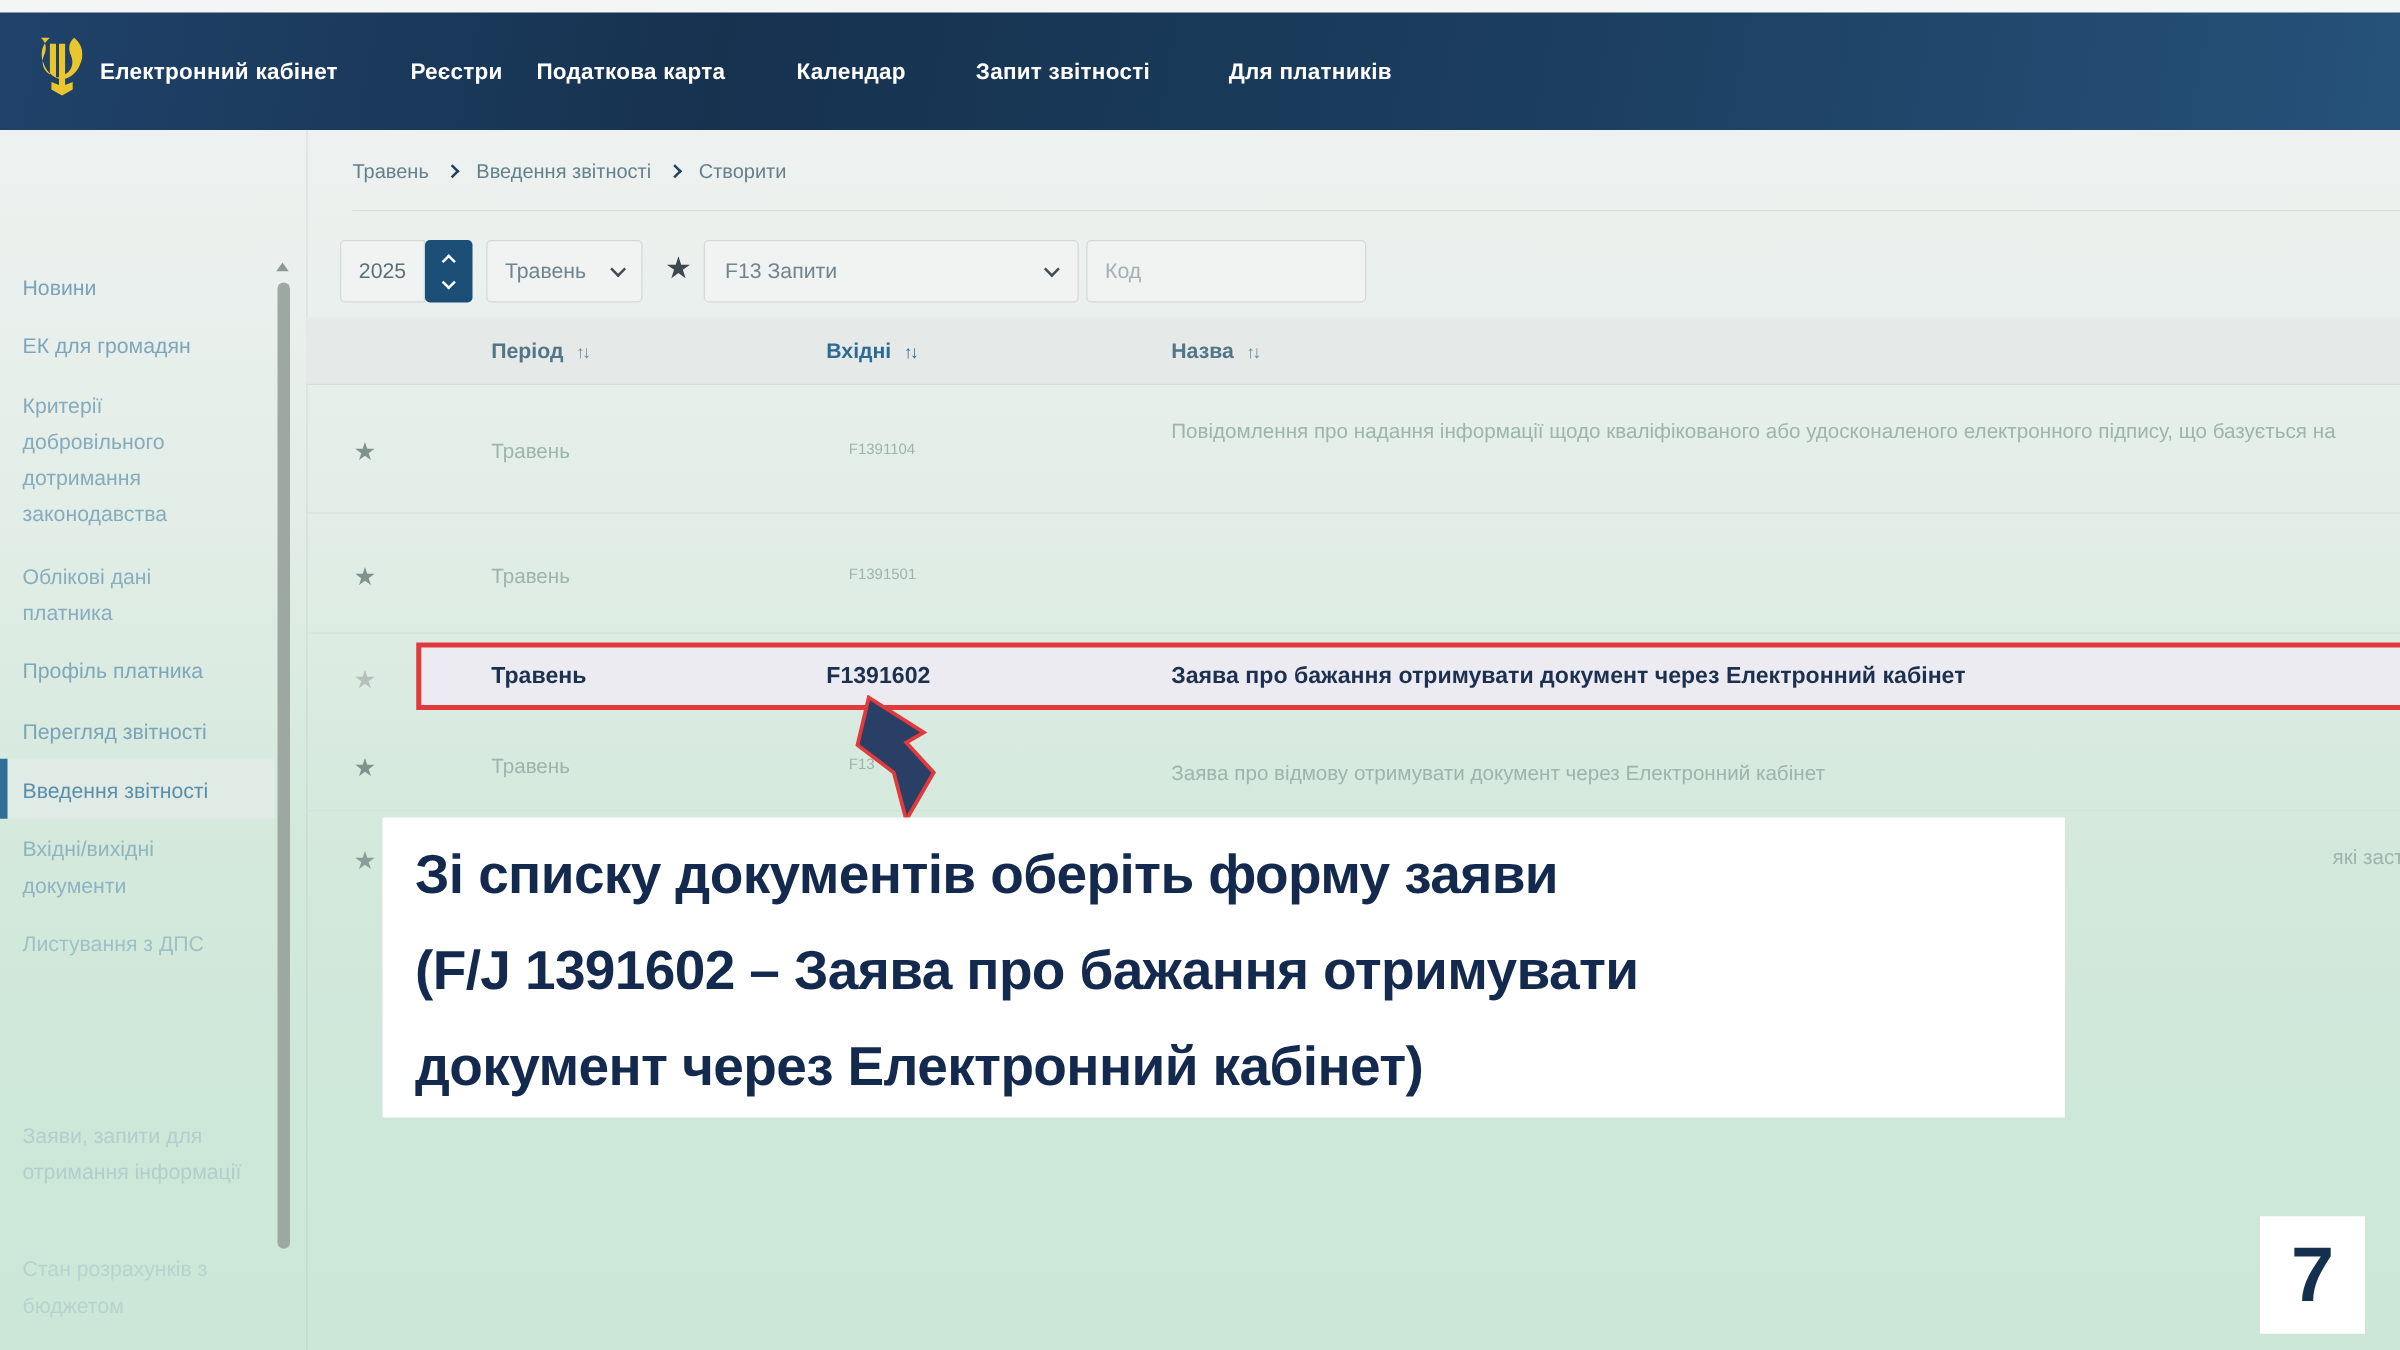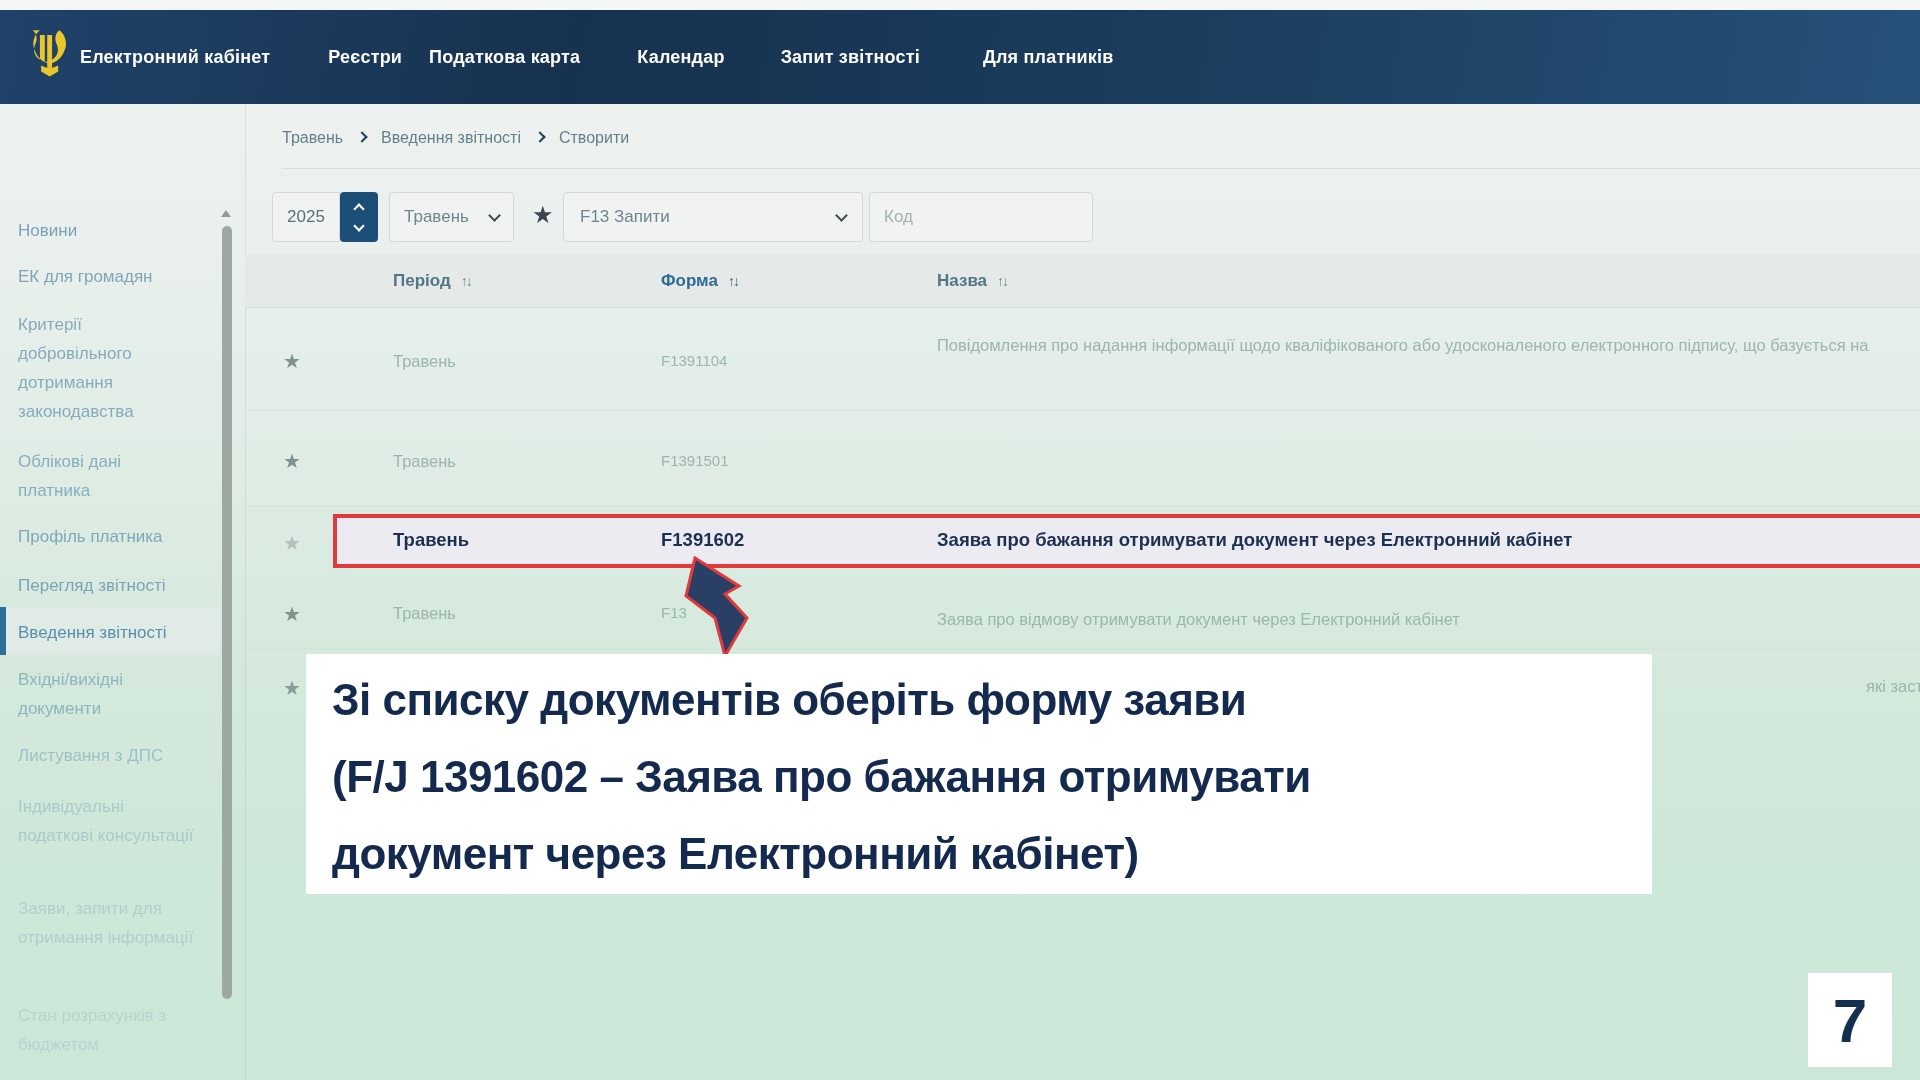--- a/index.html
+++ b/index.html
@@ -75,21 +75,21 @@
   .th { position:absolute; top:0; height:54px; display:flex; align-items:center; gap:10px;
     font-size:17px; font-weight:700; color:#527687; cursor:pointer; }
   .th-period { left:148px; } .th-form { left:416px; color:#2e6b94; } .th-name { left:692px; }
   .sort { font-size:14px; letter-spacing:-2px; color:#6d8b96; font-weight:400; }
   .th-form .sort { color:#2e6b94; }
 
   .row { position:absolute; left:245px; width:1675px; }
   .row-line { position:absolute; left:245px; width:1675px; height:1px; background:#d7e0da; }
   .cell-star { position:absolute; left:38px; font-size:20px; color:#7f928d; cursor:pointer; }
   .cell-period { position:absolute; left:148px; font-size:16.5px; color:#9cb5ad; }
-  .cell-form { position:absolute; left:416px; font-size:15px; color:#9cb5ad; }
+  .cell-form { position:absolute; left:434px; font-size:12px; color:#9cb5ad; }
   .cell-name { position:absolute; left:692px; right:0; overflow:hidden; font-size:16.5px;
     color:#9cb5ad; line-height:31px; }
   .cell-name div { white-space:nowrap; }
   .vcenter { display:flex; align-items:center; }
 
   .hl-box { position:absolute; left:333px; top:514px; width:1593px; height:54px;
     background:#edebf2; border:4px solid #e03a3c; cursor:pointer; }
   .hl-star { position:absolute; left:283px; top:531px; font-size:20px; color:#b5bfbb; cursor:pointer; }
   .hl-period { position:absolute; left:393px; top:529px; font-size:18.5px; font-weight:700; color:#1c3050; }
   .hl-form { position:absolute; left:661px; top:529px; font-size:18.5px; font-weight:700; color:#1c3050; }
@@ -139,21 +139,20 @@
     <div class="side-active-bar"></div>
     <div class="side-item f0" style="top:112px">Новини</div>
     <div class="side-item f1" style="top:158px">ЕК для громадян</div>
     <div class="side-item f3" style="top:343px">Облікові дані платника</div>
     <div class="side-item f2" style="top:206px">Критерії добровільного дотримання законодавства</div>
     <div class="side-item f4" style="top:418px">Профіль платника</div>
     <div class="side-item f5" style="top:467px">Перегляд звітності</div>
     <div class="side-item active" style="top:514px">Введення звітності</div>
     <div class="side-item f7" style="top:561px">Вхідні/вихідні документи</div>
     <div class="side-item f8" style="top:637px">Листування з ДПС</div>
-    <div class="side-item f9" style="top:688px">Індивідуальні податкові консультації</div>
     <div class="side-item f10" style="top:790px">Заяви, запити для отримання інформації</div>
     <div class="side-item f11" style="top:897px">Стан розрахунків з бюджетом</div>
     <div class="side-item f12" style="top:974px">Єдиний рахунок</div>
 
     <div class="scroll-up"></div>
     <div class="scrollbar-thumb"></div>
   </div>
   <div class="sidebar-divider"></div>
 
   <div class="breadcrumb">
@@ -180,21 +179,21 @@
     <span class="sel-chev"></span>
   </div>
   <input class="code-input" placeholder="Код" style="">
 
   <div class="thead">
     <div class="th th-period">
       <span>Період</span>
       <span class="sort">↑↓</span>
     </div>
     <div class="th th-form">
-      <span>Форма</span>
+      <span>Вхідні</span>
       <span class="sort">↑↓</span>
     </div>
     <div class="th th-name">
       <span>Назва</span>
       <span class="sort">↑↓</span>
     </div>
   </div>
 
   <div class="row" style="top:308px;height:102px">
     <div class="cell-star vcenter" style="top:41px">★</div>

